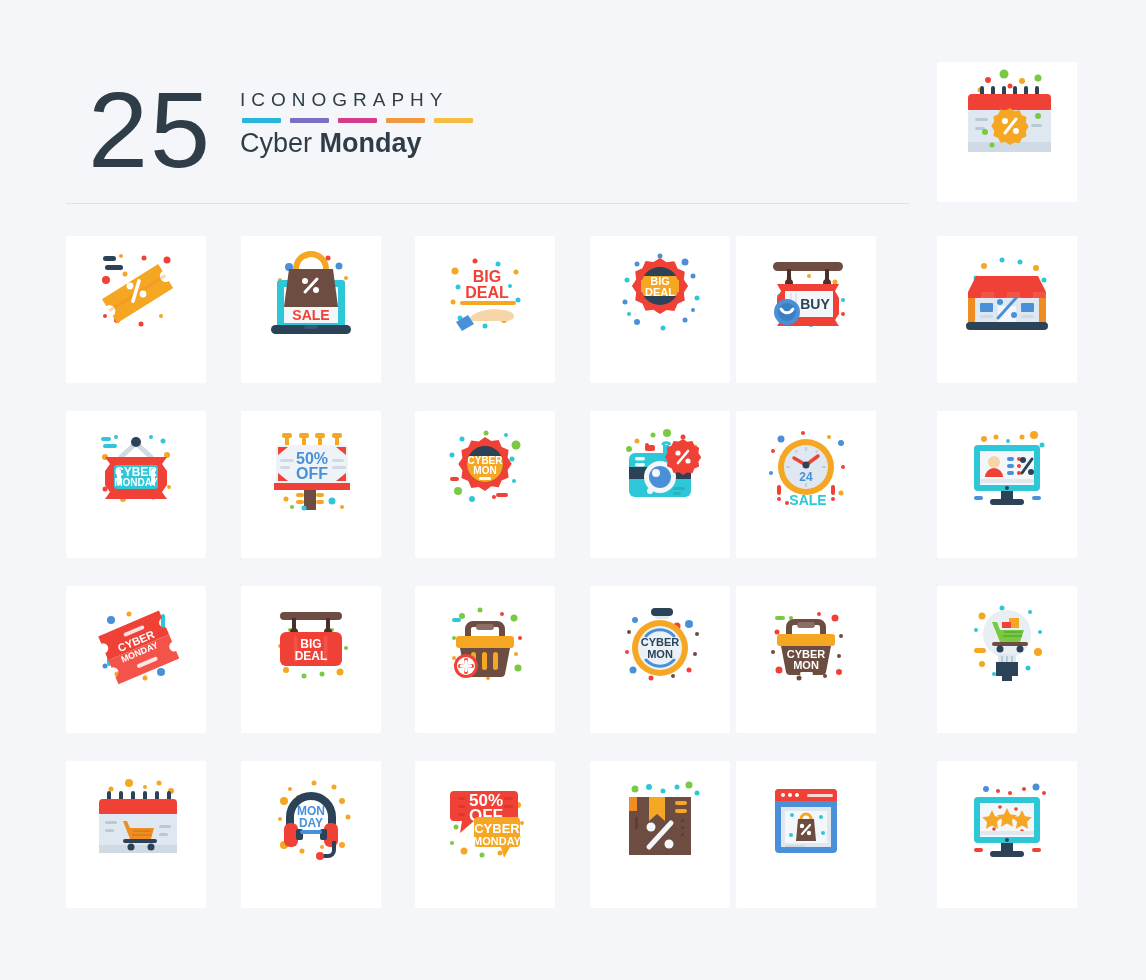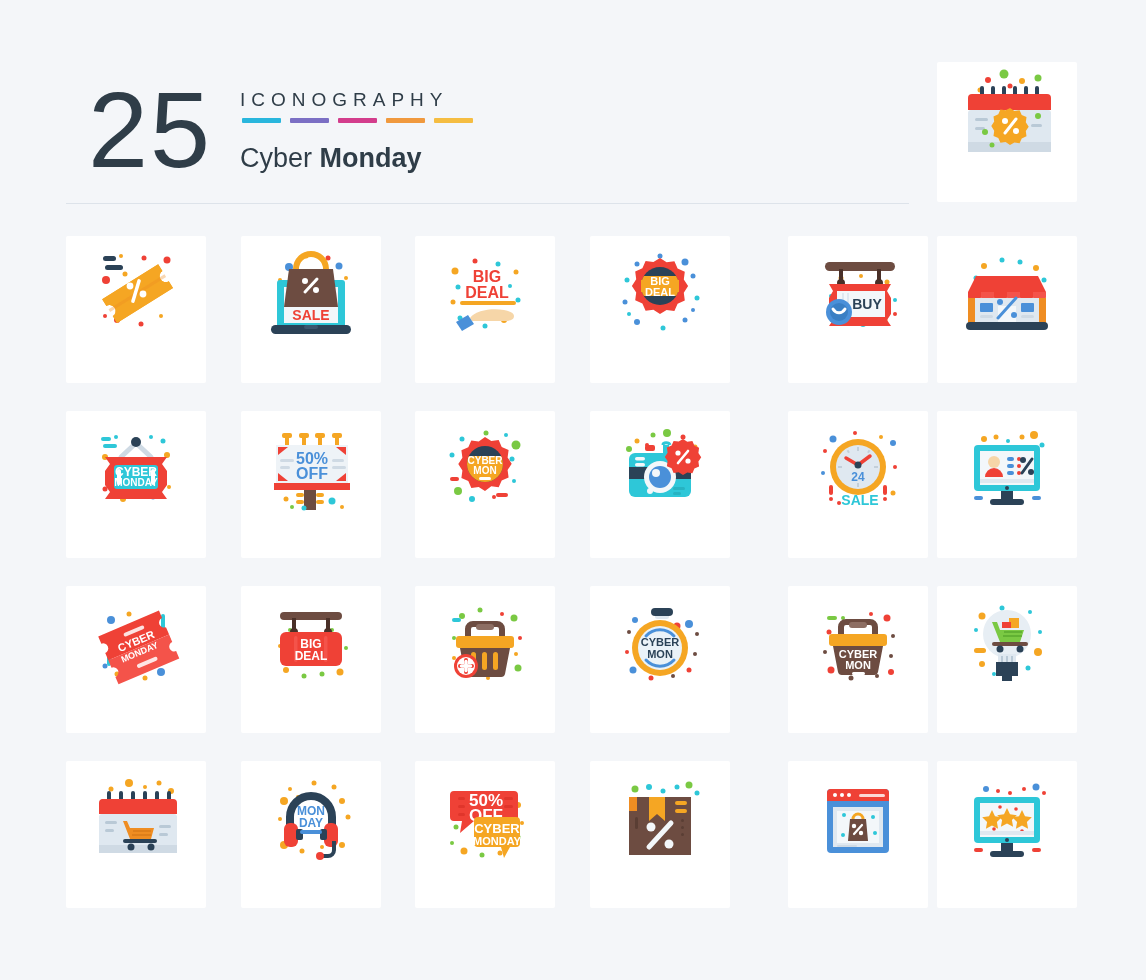--- a/index.html
+++ b/index.html
@@ -20,41 +20,41 @@
     letter-spacing: 2px; line-height: 1;
   }
   .hdr-kicker {
     position: absolute; left: 240px; top: 89px;
     font-size: 19px; color: #2f3d48; letter-spacing: 6.0px;
     font-weight: 400;
   }
   .hdr-dashes { position: absolute; left: 242px; top: 118px; display: flex; gap: 9px; }
   .dash { width: 39px; height: 5px; border-radius: 1px; }
   .hdr-title {
-    position: absolute; left: 240px; top: 143px;
+    position: absolute; left: 240px; top: 128px;
     font-size: 27px; color: #2f3d48; font-weight: 400;
   }
   .hdr-title b { font-weight: 700; }
   .hdr-rule {
     position: absolute; left: 66px; top: 203px; width: 843px; height: 1px;
     background: #dde3ea;
   }
 
   
   .card {
     position: absolute; background: #ffffff; border-radius: 2px;
     display: flex; align-items: flex-start; justify-content: center;
   }
   .card svg { display: block; }
 
   
   #feat { left: 937px; top: 62px; width: 140px; height: 140px; }
 
   .g-col0 { left: 66px; }  .g-col1 { left: 241px; }  .g-col2 { left: 415px; }
-  .g-col3 { left: 590px; } .g-col4 { left: 788px; }  .g-col5 { left: 937px; }
+  .g-col3 { left: 590px; } .g-col4 { left: 736px; }  .g-col5 { left: 937px; }
   .g-row0 { top: 236px; }  .g-row1 { top: 411px; }
   .g-row2 { top: 586px; }  .g-row3 { top: 761px; }
   .cell { width: 140px; height: 147px; }
 </style>
 </head>
 <body>
 
 <div class="page">
 
   <div class="header">

